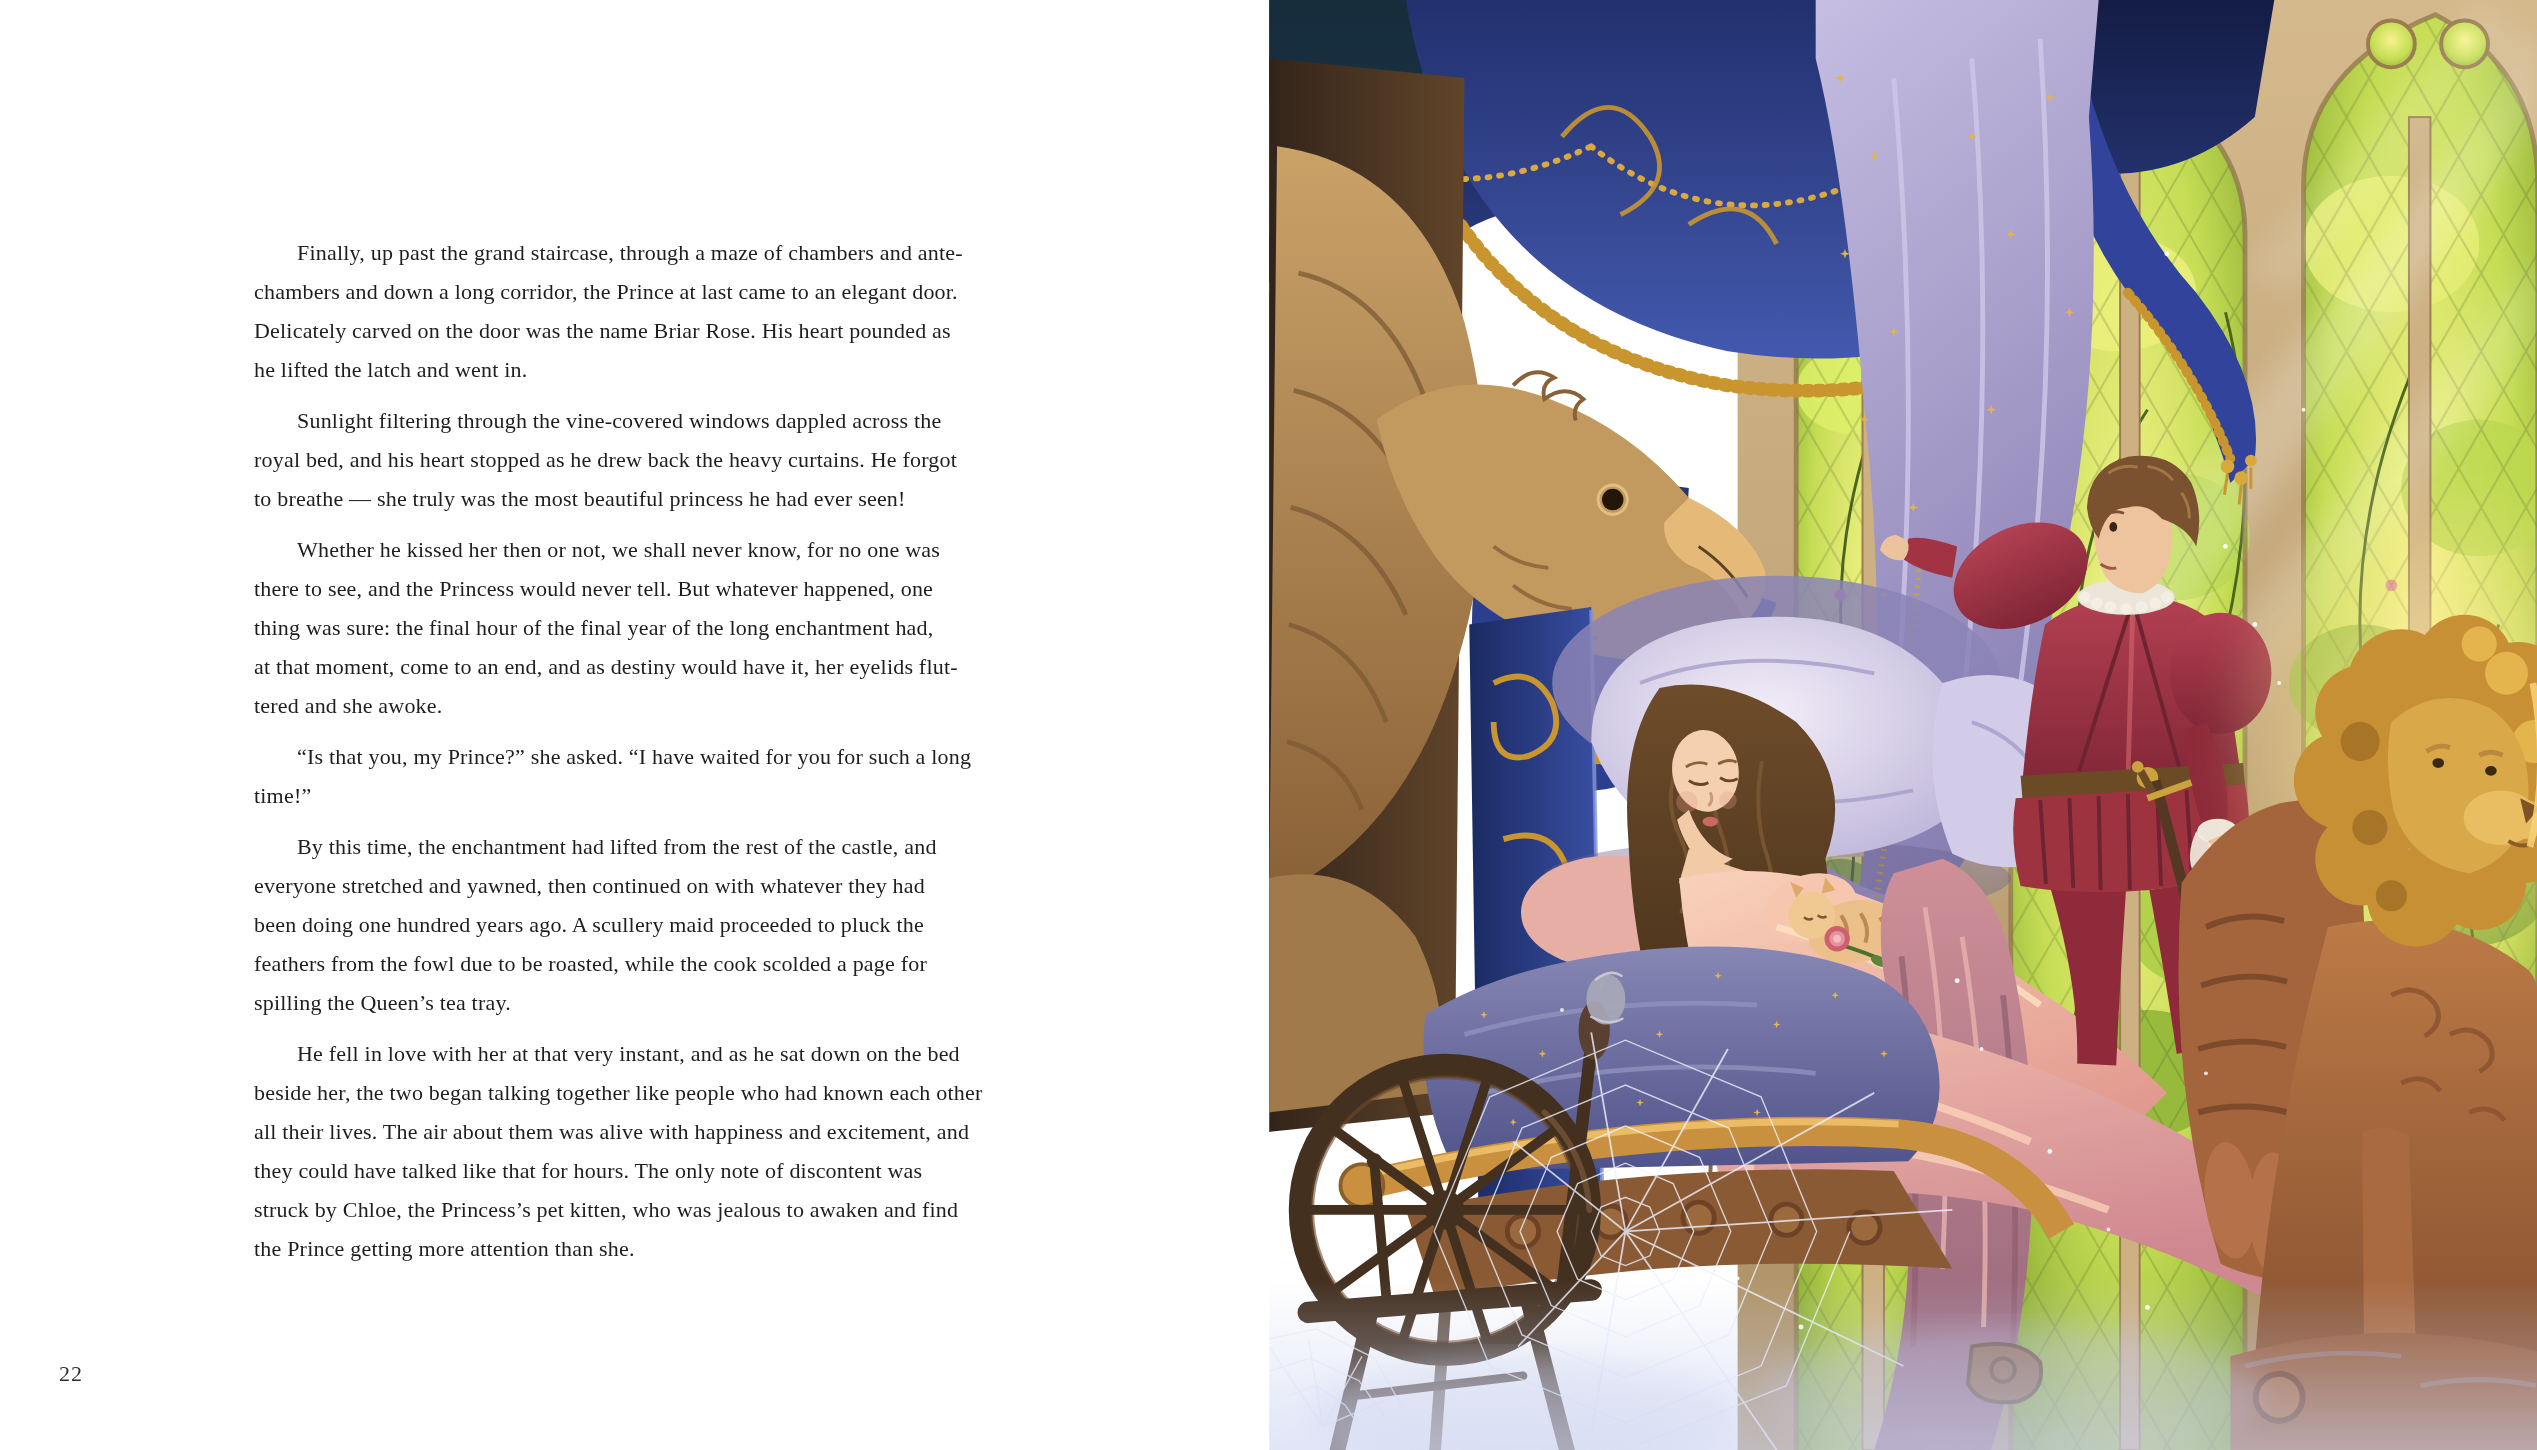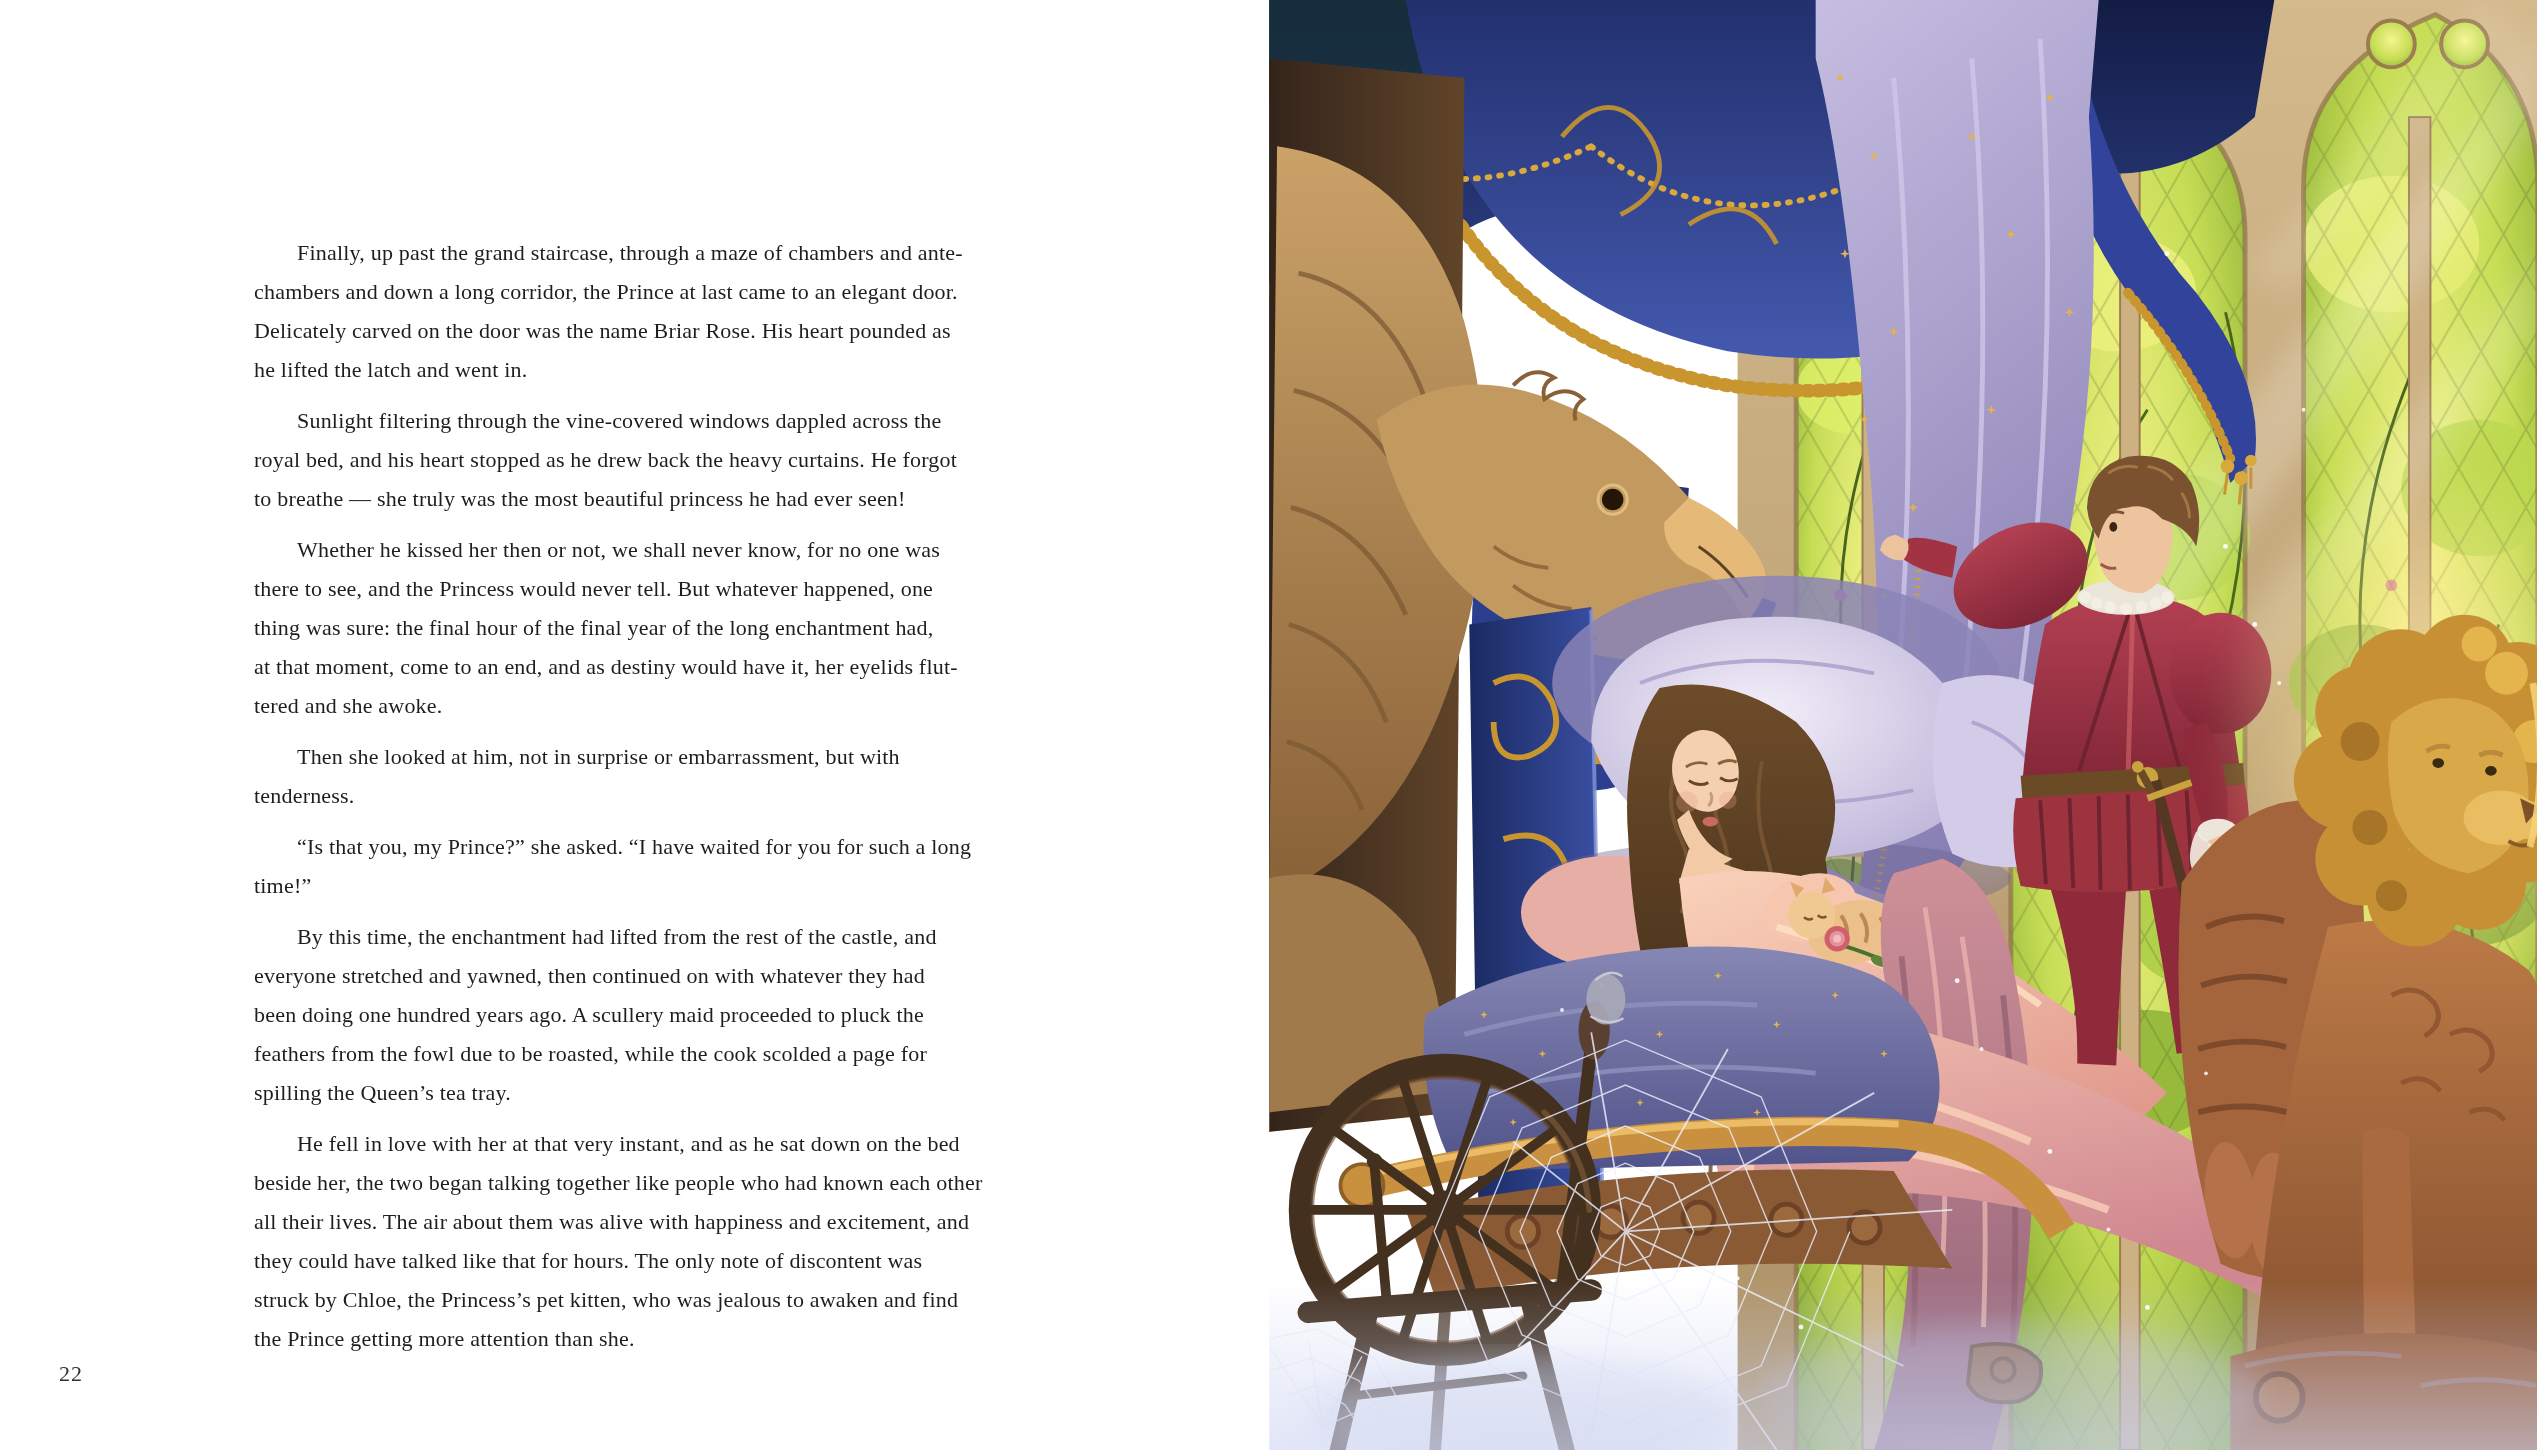--- a/index.html
+++ b/index.html
@@ -27,22 +27,20 @@
 Delicately carved on the door was the name Briar Rose. His heart pounded as
 he lifted the latch and went in.</p>
       <p>Sunlight filtering through the vine-covered windows dappled across the
 royal bed, and his heart stopped as he drew back the heavy curtains. He forgot
 to breathe — she truly was the most beautiful princess he had ever seen!</p>
       <p>Whether he kissed her then or not, we shall never know, for no one was
 there to see, and the Princess would never tell. But whatever happened, one
 thing was sure: the final hour of the final year of the long enchantment had,
 at that moment, come to an end, and as destiny would have it, her eyelids flut-
 tered and she awoke.</p>
-      <p>Then she looked at him, not in surprise or embarrassment, but with
-tenderness.</p>
       <p>“Is that you, my Prince?” she asked. “I have waited for you for such a long
 time!”</p>
       <p>By this time, the enchantment had lifted from the rest of the castle, and
 everyone stretched and yawned, then continued on with whatever they had
 been doing one hundred years ago. A scullery maid proceeded to pluck the
 feathers from the fowl due to be roasted, while the cook scolded a page for
 spilling the Queen’s tea tray.</p>
       <p>He fell in love with her at that very instant, and as he sat down on the bed
 beside her, the two began talking together like people who had known each other
 all their lives. The air about them was alive with happiness and excitement, and

